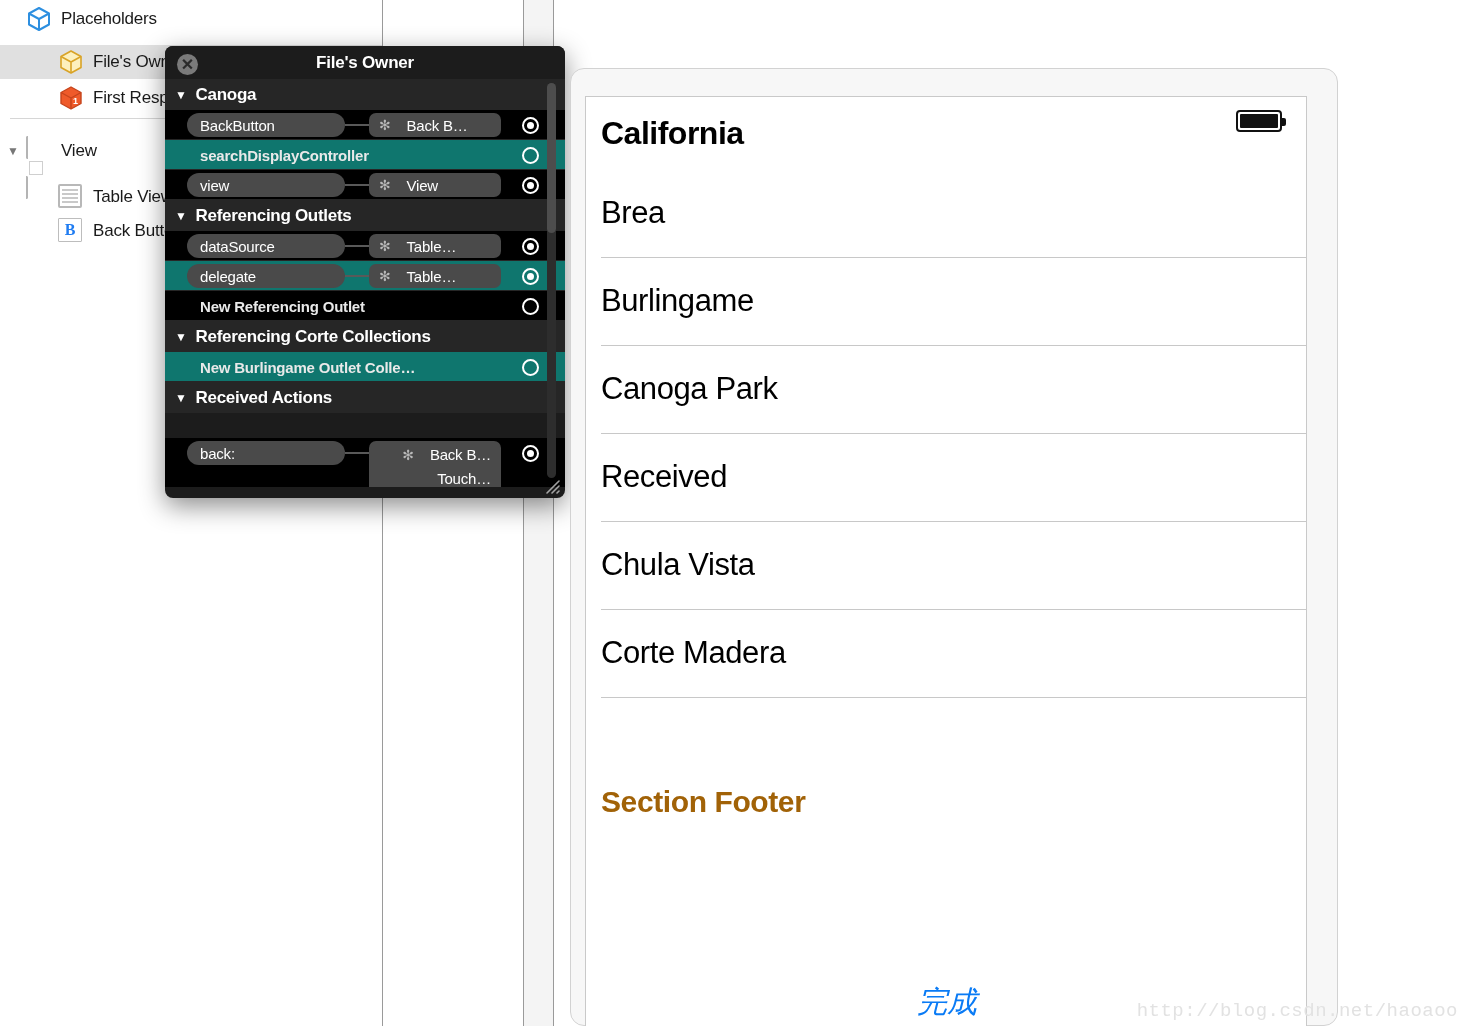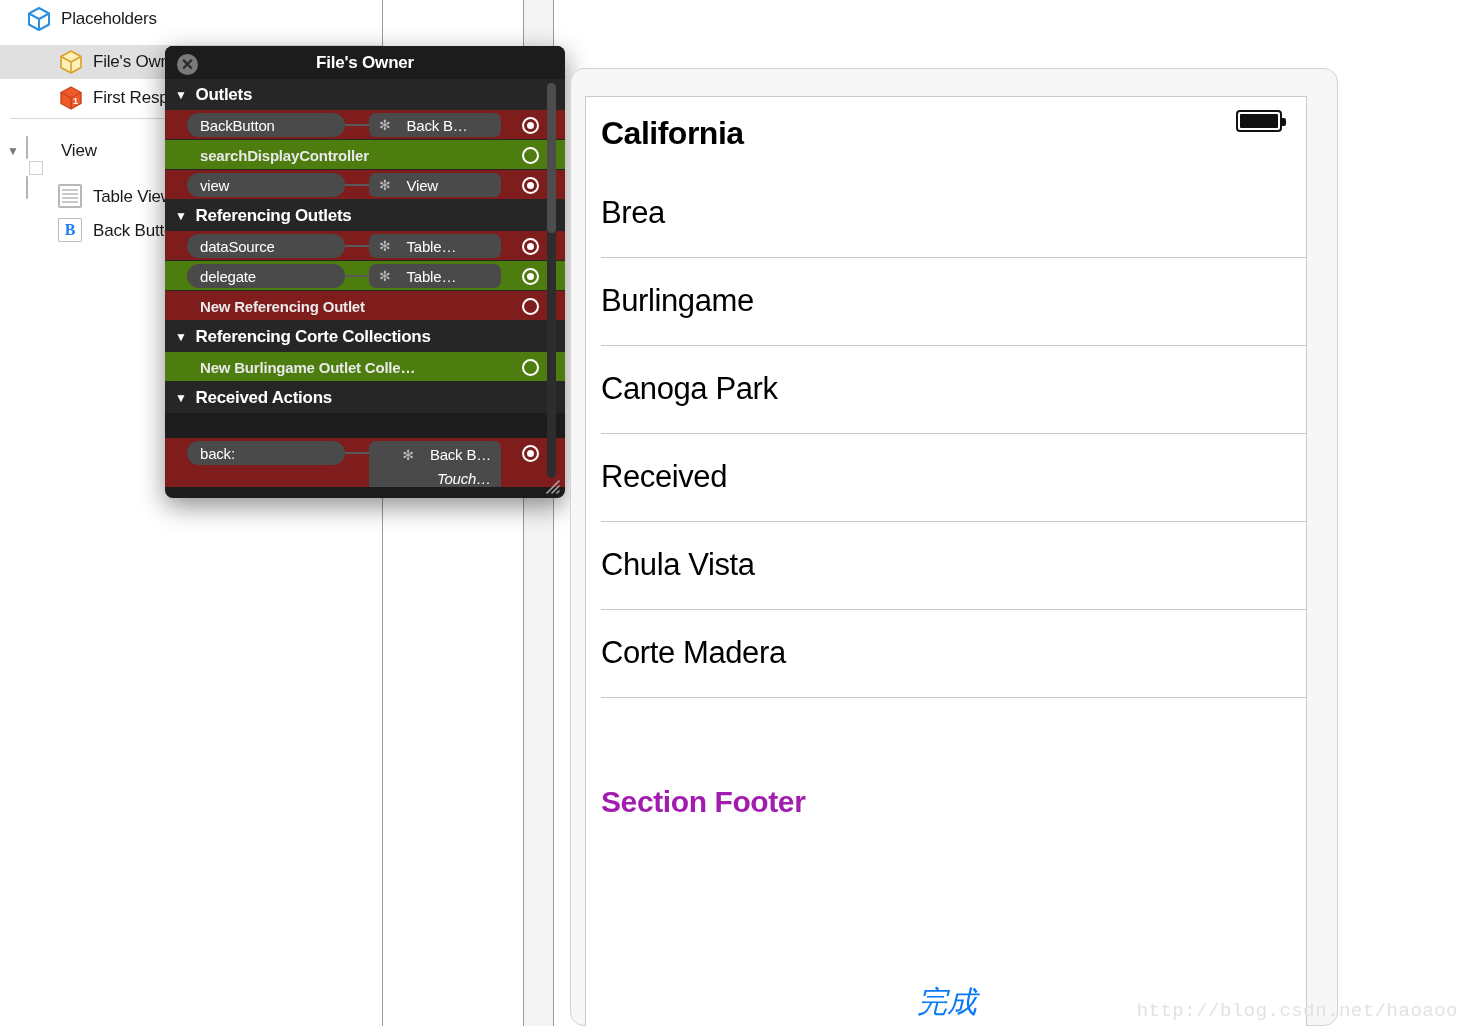--- a/index.html
+++ b/index.html
@@ -86,25 +86,25 @@
   #hud-scroll i { display:block; width:9px; height:150px; background:#4d4d4d; border-radius:5px; }
 
   .hud-group {
     height:31px; display:flex; align-items:center;
     padding-left:10px; background:#262626;
     font-size:17px; font-weight:700; letter-spacing:-.3px;
   }
   .hud-group .tri { font-size:12px; margin-right:9px; color:#fff; }
 
   .hud-row {
-    position:relative; height:30px; background:#7f1d1d;
+    position:relative; height:30px; background:#000000;
     border-bottom:1px solid #262626;
     display:flex; align-items:center;
   }
-  .hud-row.alt { background:#4d7c0f; }
+  .hud-row.alt { background:#0f766e; }
   .hud-row.tall { height:62px; align-items:flex-start;margin-top:25px; }
 
   .pill-left {
     position:absolute; left:22px; top:3px;
     width:158px; height:24px; border-radius:12px;
     background:#4a4a4a;
     display:flex; align-items:center; padding-left:13px;
     font-size:15px; color:#fff; letter-spacing:-.2px;
   }
   .plain-left {
@@ -119,21 +119,21 @@
     background:#4a4a4a;
     display:flex; align-items:center; padding:0 10px;
     font-size:15px; color:#fff; letter-spacing:-.2px; gap:16px;
   }
   .pill-right.two {
     height:52px; flex-direction:column; align-items:flex-end;
     padding:3px 10px 4px 10px; gap:2px; justify-content:flex-start;
   }
   .pill-right .snow { color:#b9b9b9; font-size:14px; }
   .pill-right .r1 { display:flex; align-items:center; gap:16px; height:23px; }
-  .pill-right .r2 { height:22px; display:flex; align-items:center;font-style:italic; }
+  .pill-right .r2 { height:22px; display:flex; align-items:center; }
   .conn-dot {
     position:absolute; right:26px; top:7px; width:17px; height:17px;
     border-radius:50%; border:2px solid #fff; background:transparent;
   }
   .conn-dot.filled::after {
     content:""; position:absolute; left:3px; top:3px; width:7px; height:7px;
     border-radius:50%; background:#fff;
   }
   #hud-grip { position:absolute; right:4px; bottom:3px; width:18px; height:18px; opacity:.8; }
 
@@ -164,21 +164,21 @@
     font-size:32px; font-weight:700; color:#000; letter-spacing:-.5px;
   }
   .sim-cell {
     position:absolute; left:0; width:722px; height:88px;
     display:flex; align-items:center; padding-left:15px;
     font-size:31px; color:#000; letter-spacing:-.4px;
   }
   .sim-div { position:absolute; left:15px; width:707px; height:1px; background:#c8c8c8; }
   .sec-footer {
     position:absolute; left:15px; height:44px; display:flex; align-items:center;
-    font-size:30px; font-weight:700; color:#a21caf; letter-spacing:-.4px;
+    font-size:30px; font-weight:700; color:#a16207; letter-spacing:-.4px;
   }
   .done-btn {
     position:absolute; left:0; width:722px; text-align:center;
     font-size:30px; color:#0a7bf5; letter-spacing:-.3px;
   }
 
   
   #watermark {
     position:absolute; right:8px; bottom:4px;
     font-family:"Liberation Mono", monospace;
@@ -268,21 +268,21 @@
       <span>File's Owner</span>
     </div>
     <div id="hud-close">
       <span>✕</span>
     </div>
 
     <div id="hud-body">
 
       <div class="hud-group">
         <span class="tri">▼</span>
-        <span>Outlets</span>
+        <span>Canoga</span>
       </div>
 
       <div class="hud-row">
         <span class="pill-left">BackButton</span>
         <span class="wire"></span>
         <span class="pill-right">
           <span class="snow">✻</span>
           <span>Back B…</span>
         </span>
         <span class="conn-dot filled"></span>

